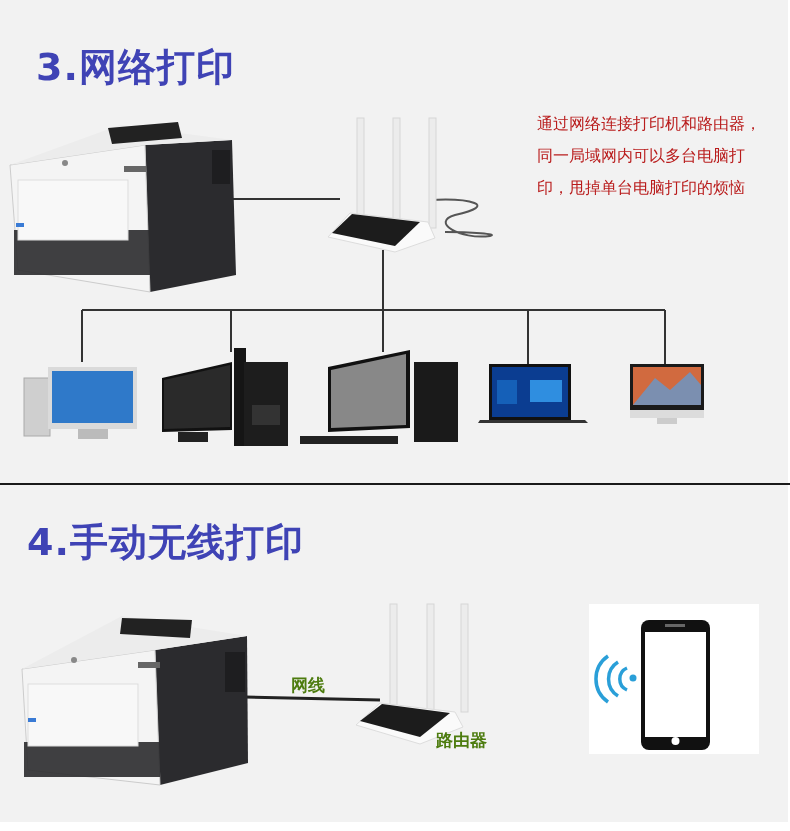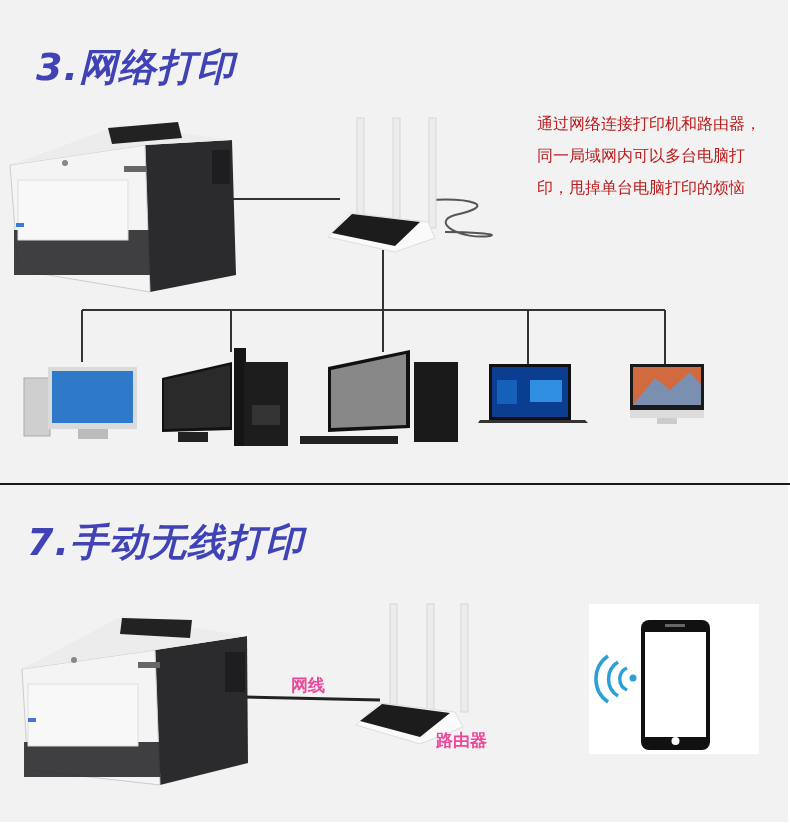--- a/index.html
+++ b/index.html
@@ -4,28 +4,28 @@
 <style>
   html, body { margin: 0; padding: 0; }
   body {
     width: 790px; height: 831px; background: #ffffff;
     font-family: "DejaVu Sans", "Liberation Sans", sans-serif;
     position: relative; overflow: hidden;
   }
   .canvas { position: absolute; left: 0; top: 0; width: 788px; height: 822px; background: #f2f2f2; }
   .section-title {
     position: absolute; font-weight: bold; font-size: 38px; letter-spacing: 1px;
-    color: #3f43b5; line-height: 1; font-style: italic;
+    color: #3f43b5; line-height: 1;
   }
   .desc {
     position: absolute; left: 537px; top: 108px; width: 230px;
     font-size: 16px; line-height: 32px; color: #b91c1c;
   }
   .divider { position: absolute; left: 0; top: 483px; width: 790px; height: 2px; background: #1a1a1a; }
-  .label-text { position: absolute; font-weight: bold; font-size: 17px; color: #ec4899; }
+  .label-text { position: absolute; font-weight: bold; font-size: 17px; color: #4d7c0f; }
   svg { position: absolute; left: 0; top: 0; }
 </style>
 </head>
 <body>
 
 <div class="canvas"></div>
 
 <div class="section-title" style="left:36px; top:48px;">3.网络打印</div>
 <div class="desc">通过网络连接打印机和路由器，同一局域网内可以多台电脑打印，甩掉单台电脑打印的烦恼</div>
 
@@ -136,15 +136,15 @@
     <circle cx="675.5" cy="741" r="4" fill="#fff"></circle>
     <circle cx="633" cy="678" r="3.5" fill="#2a9fd8"></circle>
     <path d="M627 668 A12 12 0 0 0 627 690" stroke="#2a9fd8" stroke-width="3.5" fill="none"></path>
     <path d="M618 662 A20 20 0 0 0 618 696" stroke="#2a9fd8" stroke-width="3.5" fill="none"></path>
     <path d="M608 656 A28 28 0 0 0 608 702" stroke="#2a9fd8" stroke-width="3.5" fill="none"></path>
   </g>
 </svg>
 
 <div class="divider"></div>
 
-<div class="section-title" style="left:27px; top:523px;">7.手动无线打印</div>
+<div class="section-title" style="left:27px; top:523px;">4.手动无线打印</div>
 <div class="label-text" style="left:291px; top:674px;">网线</div>
 <div class="label-text" style="left:436px; top:729px;">路由器</div>
 
 </body></html>

